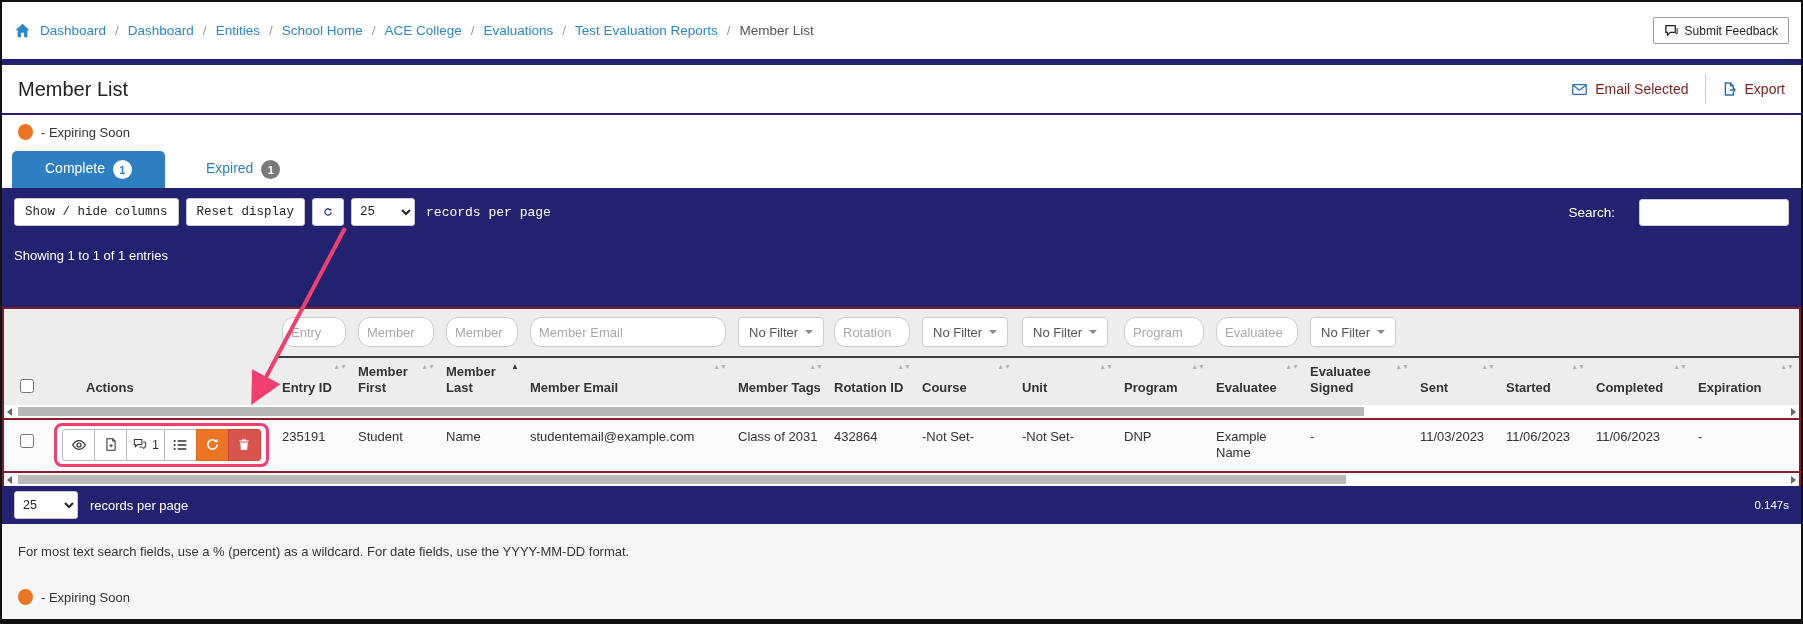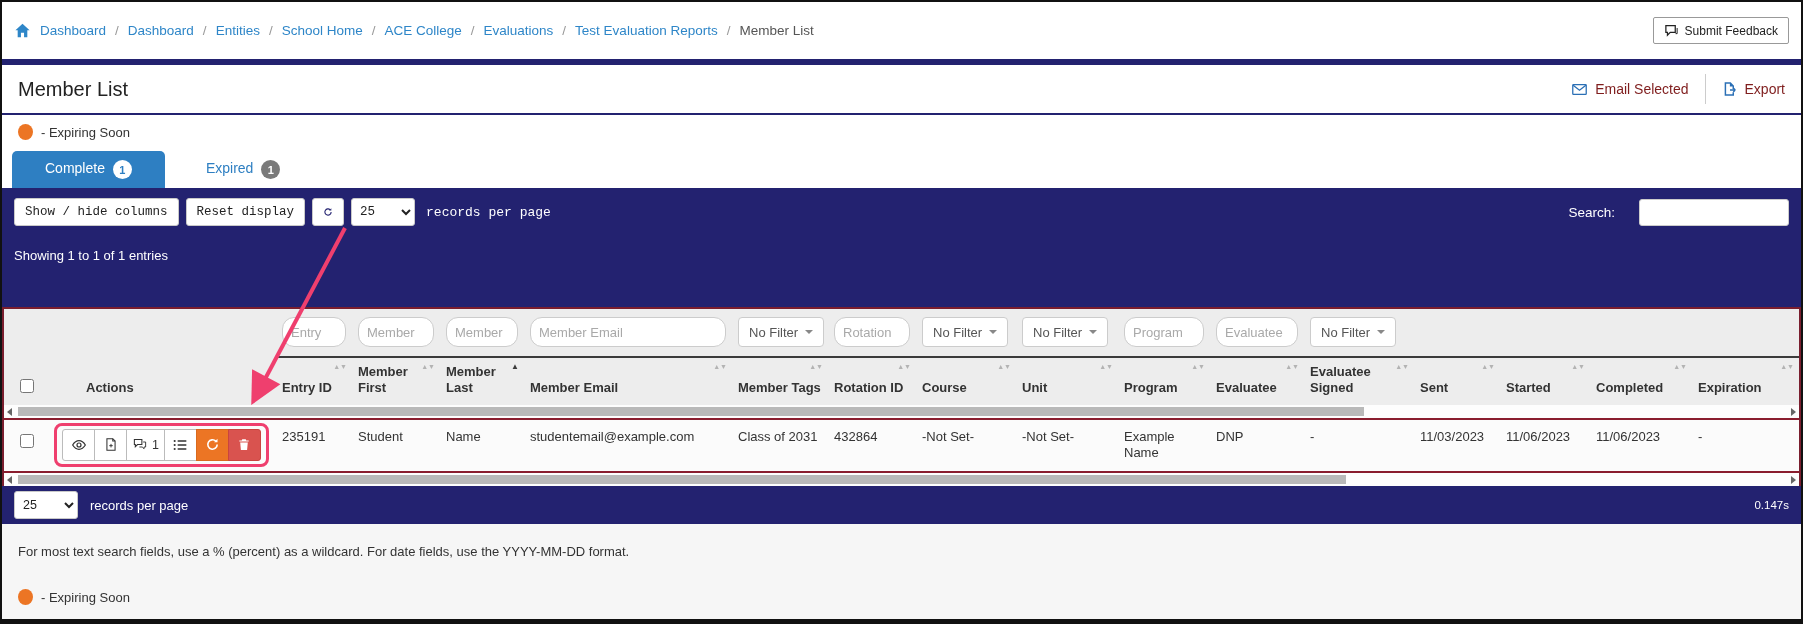--- a/index.html
+++ b/index.html
@@ -398,22 +398,22 @@
         </span>
       </div>
       <div class="d-cell">235191</div>
       <div class="d-cell">Student</div>
       <div class="d-cell">Name</div>
       <div class="d-cell">studentemail@example.com</div>
       <div class="d-cell">Class of 2031</div>
       <div class="d-cell">432864</div>
       <div class="d-cell">-Not Set-</div>
       <div class="d-cell">-Not Set-</div>
+      <div class="d-cell">DNP</div>
       <div class="d-cell">Example Name</div>
-      <div class="d-cell">DNP</div>
       <div class="d-cell">-</div>
       <div class="d-cell">11/03/2023</div>
       <div class="d-cell">11/06/2023</div>
       <div class="d-cell">11/06/2023</div>
       <div class="d-cell">-</div>
     </div>
 
     <div class="hscroll">
       <span class="hs-left"></span>
       <div class="hs-thumb" style="width:74%"></div>

